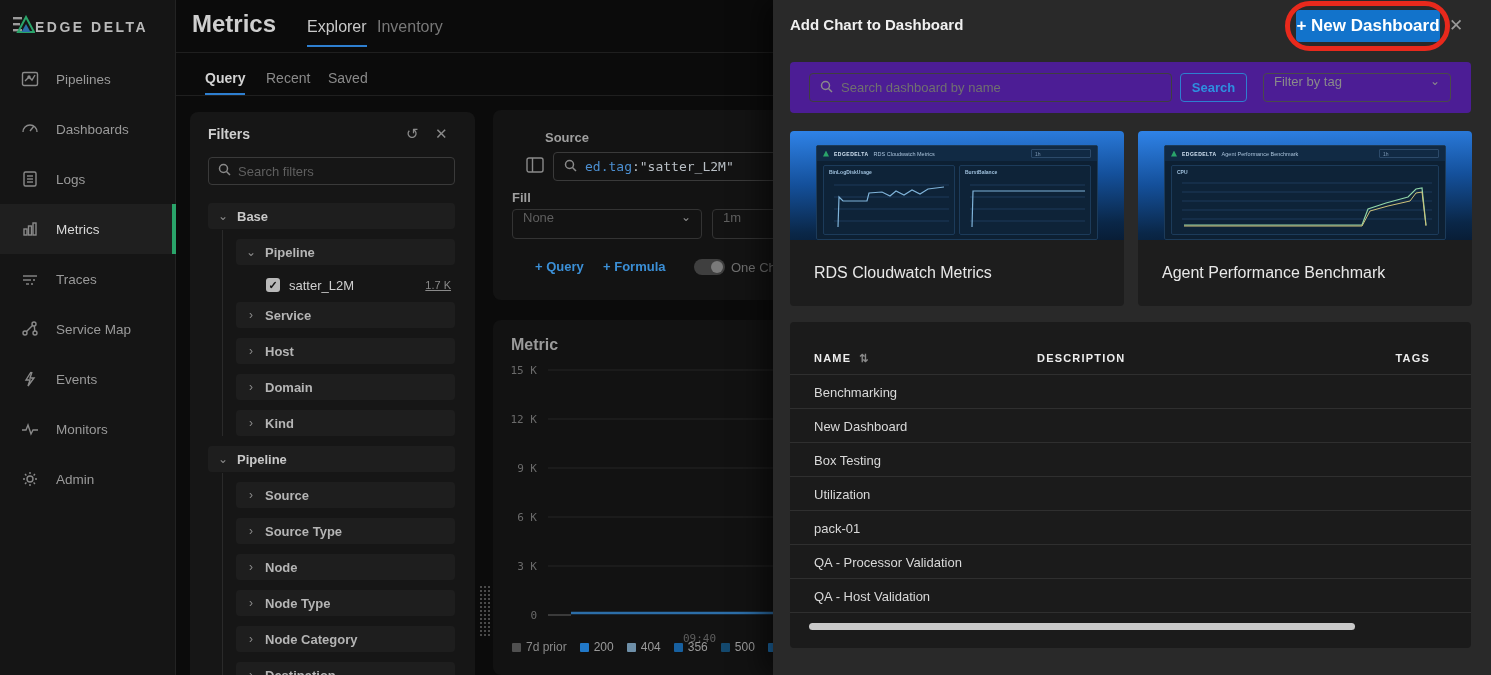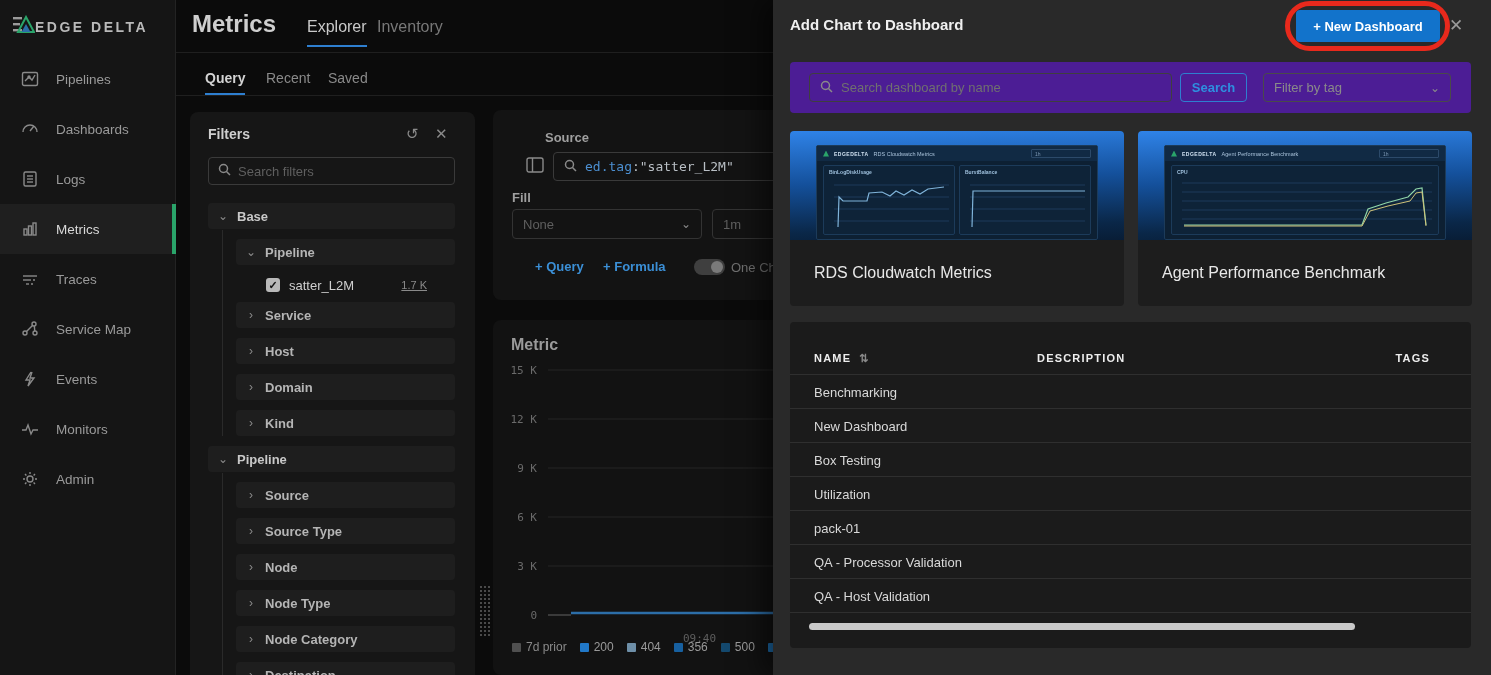--- a/index.html
+++ b/index.html
@@ -41,35 +41,35 @@
                     gap:7px; padding:0 9px; }
   #filters-search input, .dark-input input { background:transparent; border:none; outline:none;
                     color:#c9c9c9; font-size:13px; width:100%; }
   #filters-search input::placeholder { color:#5f5f5f; }
   .filter-row { position:absolute; height:26px; background:#1e1e1e; border-radius:4px;
                 display:flex; align-items:center; gap:9px; padding-left:10px; cursor:pointer; }
   .filter-row.noband { background:transparent; }
   .filter-label { font-size:13px; font-weight:600; color:#b5b5b5; }
   .chev { color:#8a8a8a; font-size:12px; width:10px; display:inline-block; text-align:center; }
   .tree-line { position:absolute; width:1px; background:#2a2a2a; }
-  .count-badge { position:absolute; right:28px; font-size:11px; color:#8a8a8a;text-decoration:underline; }
+  .count-badge { position:absolute; right:4px; font-size:11px; color:#8a8a8a;text-decoration:underline; }
   .checkbox { width:14px; height:14px; background:#b9b9b9; border-radius:3px; color:#141414;
               font-size:11px; font-weight:bold; display:flex; align-items:center; justify-content:center; }
 
   
   #query-panel { position:absolute; left:493px; top:110px; width:560px; height:190px;
                  background:#131313; border-radius:8px; }
   .small-label { font-size:13px; font-weight:600; color:#9f9f9f; }
   #source-input { position:absolute; left:60px; top:42px; width:430px; height:29px;
                   border:1px solid #3a3a3a; border-radius:4px; display:flex; align-items:center;
                   gap:8px; padding:0 10px; font-size:13px; }
   .q-prefix { color:#4c8fd1; }
   .q-rest { color:#b9bfc5; }
   .select-box { position:absolute; height:30px; border:1px solid #333; border-radius:4px;
-                display:flex; align-items:center; justify-content:space-between;
+                display:flex; justify-content:space-between;
                 padding:0 10px; color:#5f5f5f; font-size:13px; cursor:pointer; }
   .blue-link { color:#3b8fd6; font-size:13px; font-weight:600; cursor:pointer; }
   #one-chart-toggle { position:absolute; left:201px; top:149px; width:31px; height:16px;
                       border-radius:8px; background:#3f3f3f; cursor:pointer; }
   #one-chart-toggle .knob { position:absolute; right:2px; top:2px; width:12px; height:12px;
                       border-radius:50%; background:#7a7a7a; }
 
   
   #metric-panel { position:absolute; left:493px; top:320px; width:560px; height:355px;
                   background:#121212; border-radius:8px; }
@@ -81,21 +81,21 @@
   #drag-dots { position:absolute; left:479px; top:585px; width:11px; height:52px;
                background-image:radial-gradient(#4a4a4a 1px, transparent 1.2px);
                background-size:4px 4px; }
 
   
   #modal { position:absolute; left:773px; top:0; width:718px; height:675px;
            background:#292929; box-shadow:-10px 0 26px rgba(0,0,0,.55); z-index:10; }
   #modal-title { left:17px; top:16px; font-size:15px; font-weight:bold; color:#f0f0f0; }
   #new-dashboard-btn { position:absolute; left:523px; top:10px; width:144px; height:32px;
                        background:#1273cb; border:none; border-radius:4px; color:#fff;
-                       font-size:13px; font-weight:bold; cursor:pointer; font-family:inherit; }
+                       font-size:17px; font-weight:bold; cursor:pointer; font-family:inherit; }
   #annotation-ellipse { position:absolute; left:512px; top:1px; width:165px; height:50px;
                         border:5px solid #e8291c; border-radius:27px; pointer-events:none; z-index:12; }
   #modal-close { left:676px; top:15px; font-size:17px; color:#9a9a9a; cursor:pointer; }
   #modal-search-strip { position:absolute; left:17px; top:62px; width:681px; height:51px;
                         background:#4c1d95; border-radius:4px; }
   .dark-input { position:absolute; border:1px solid #3f3f3f; border-radius:4px; display:flex;
                 align-items:center; gap:8px; padding:0 10px; }
   .dark-input input::placeholder { color:#707070; }
   #modal-search-btn { position:absolute; left:390px; top:11px; width:67px; height:29px;
                       background:transparent; border:1px solid #2e7fd0; border-radius:4px;

